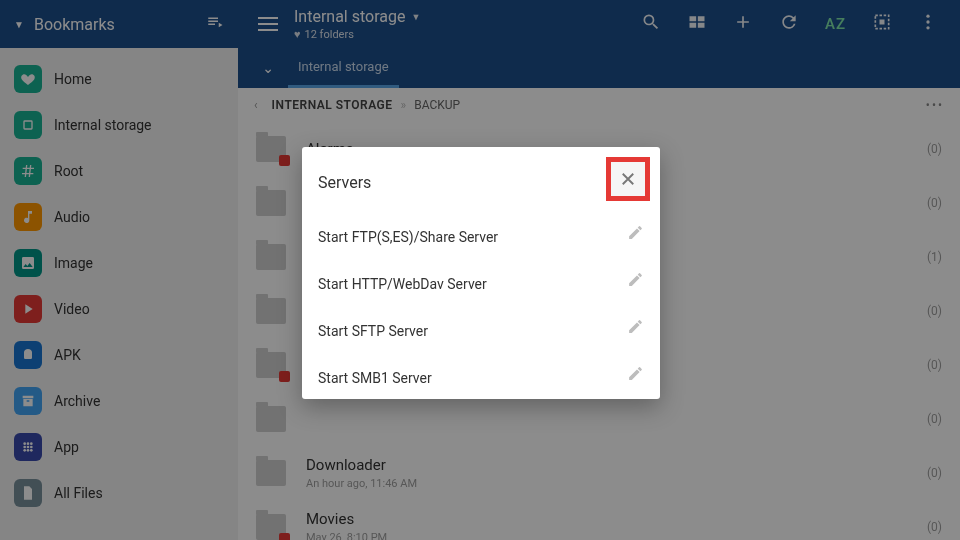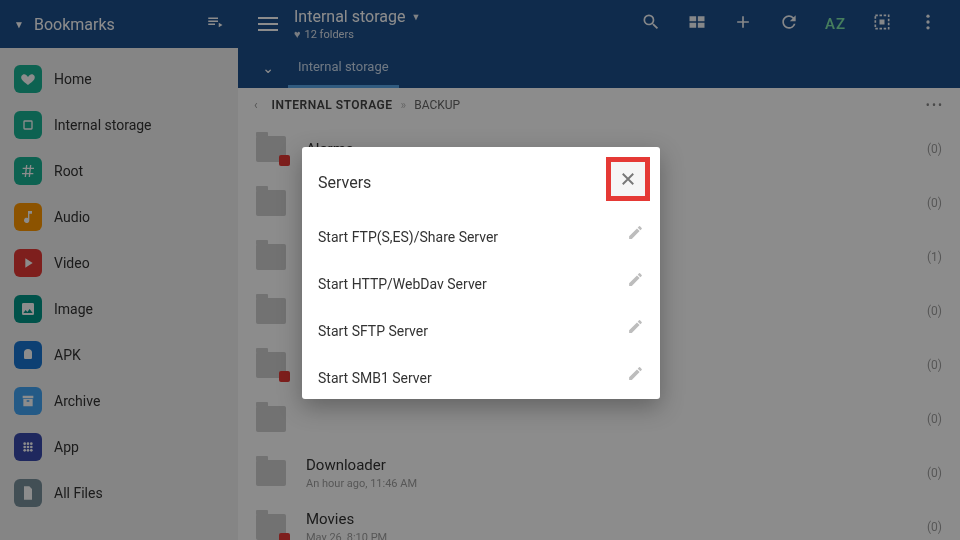--- a/index.html
+++ b/index.html
@@ -119,34 +119,34 @@
       </div>
       <div class="sidebar-item">
         <span class="icon ic-orange">
           <svg viewBox="0 0 24 24">
             <path d="M12 3v10.55A4 4 0 1014 17V7h4V3h-6z"></path>
           </svg>
         </span>
         <span class="label">Audio</span>
       </div>
       <div class="sidebar-item">
+        <span class="icon ic-teal2">
+          <svg viewBox="0 0 24 24">
+            <path d="M21 19V5a2 2 0 00-2-2H5a2 2 0 00-2 2v14a2 2 0 002 2h14a2 2 0 002-2zM8.5 13.5l2.5 3 3.5-4.5 4.5 6H5l3.5-4.5z"></path>
+          </svg>
+        </span>
+        <span class="label">Image</span>
+      </div>
+      <div class="sidebar-item">
         <span class="icon ic-red">
           <svg viewBox="0 0 24 24">
             <path d="M8 5v14l11-7z"></path>
           </svg>
         </span>
         <span class="label">Video</span>
-      </div>
-      <div class="sidebar-item">
-        <span class="icon ic-teal2">
-          <svg viewBox="0 0 24 24">
-            <path d="M21 19V5a2 2 0 00-2-2H5a2 2 0 00-2 2v14a2 2 0 002 2h14a2 2 0 002-2zM8.5 13.5l2.5 3 3.5-4.5 4.5 6H5l3.5-4.5z"></path>
-          </svg>
-        </span>
-        <span class="label">Image</span>
       </div>
       <div class="sidebar-item">
         <span class="icon ic-blue">
           <svg viewBox="0 0 24 24">
             <path d="M6 8c0-3 2.5-5 6-5s6 2 6 5v8c0 1-1 2-2 2H8c-1 0-2-1-2-2V8zm3 1a1 1 0 110-2 1 1 0 010 2zm6 0a1 1 0 110-2 1 1 0 010 2z"></path>
           </svg>
         </span>
         <span class="label">APK</span>
       </div>
       <div class="sidebar-item">

